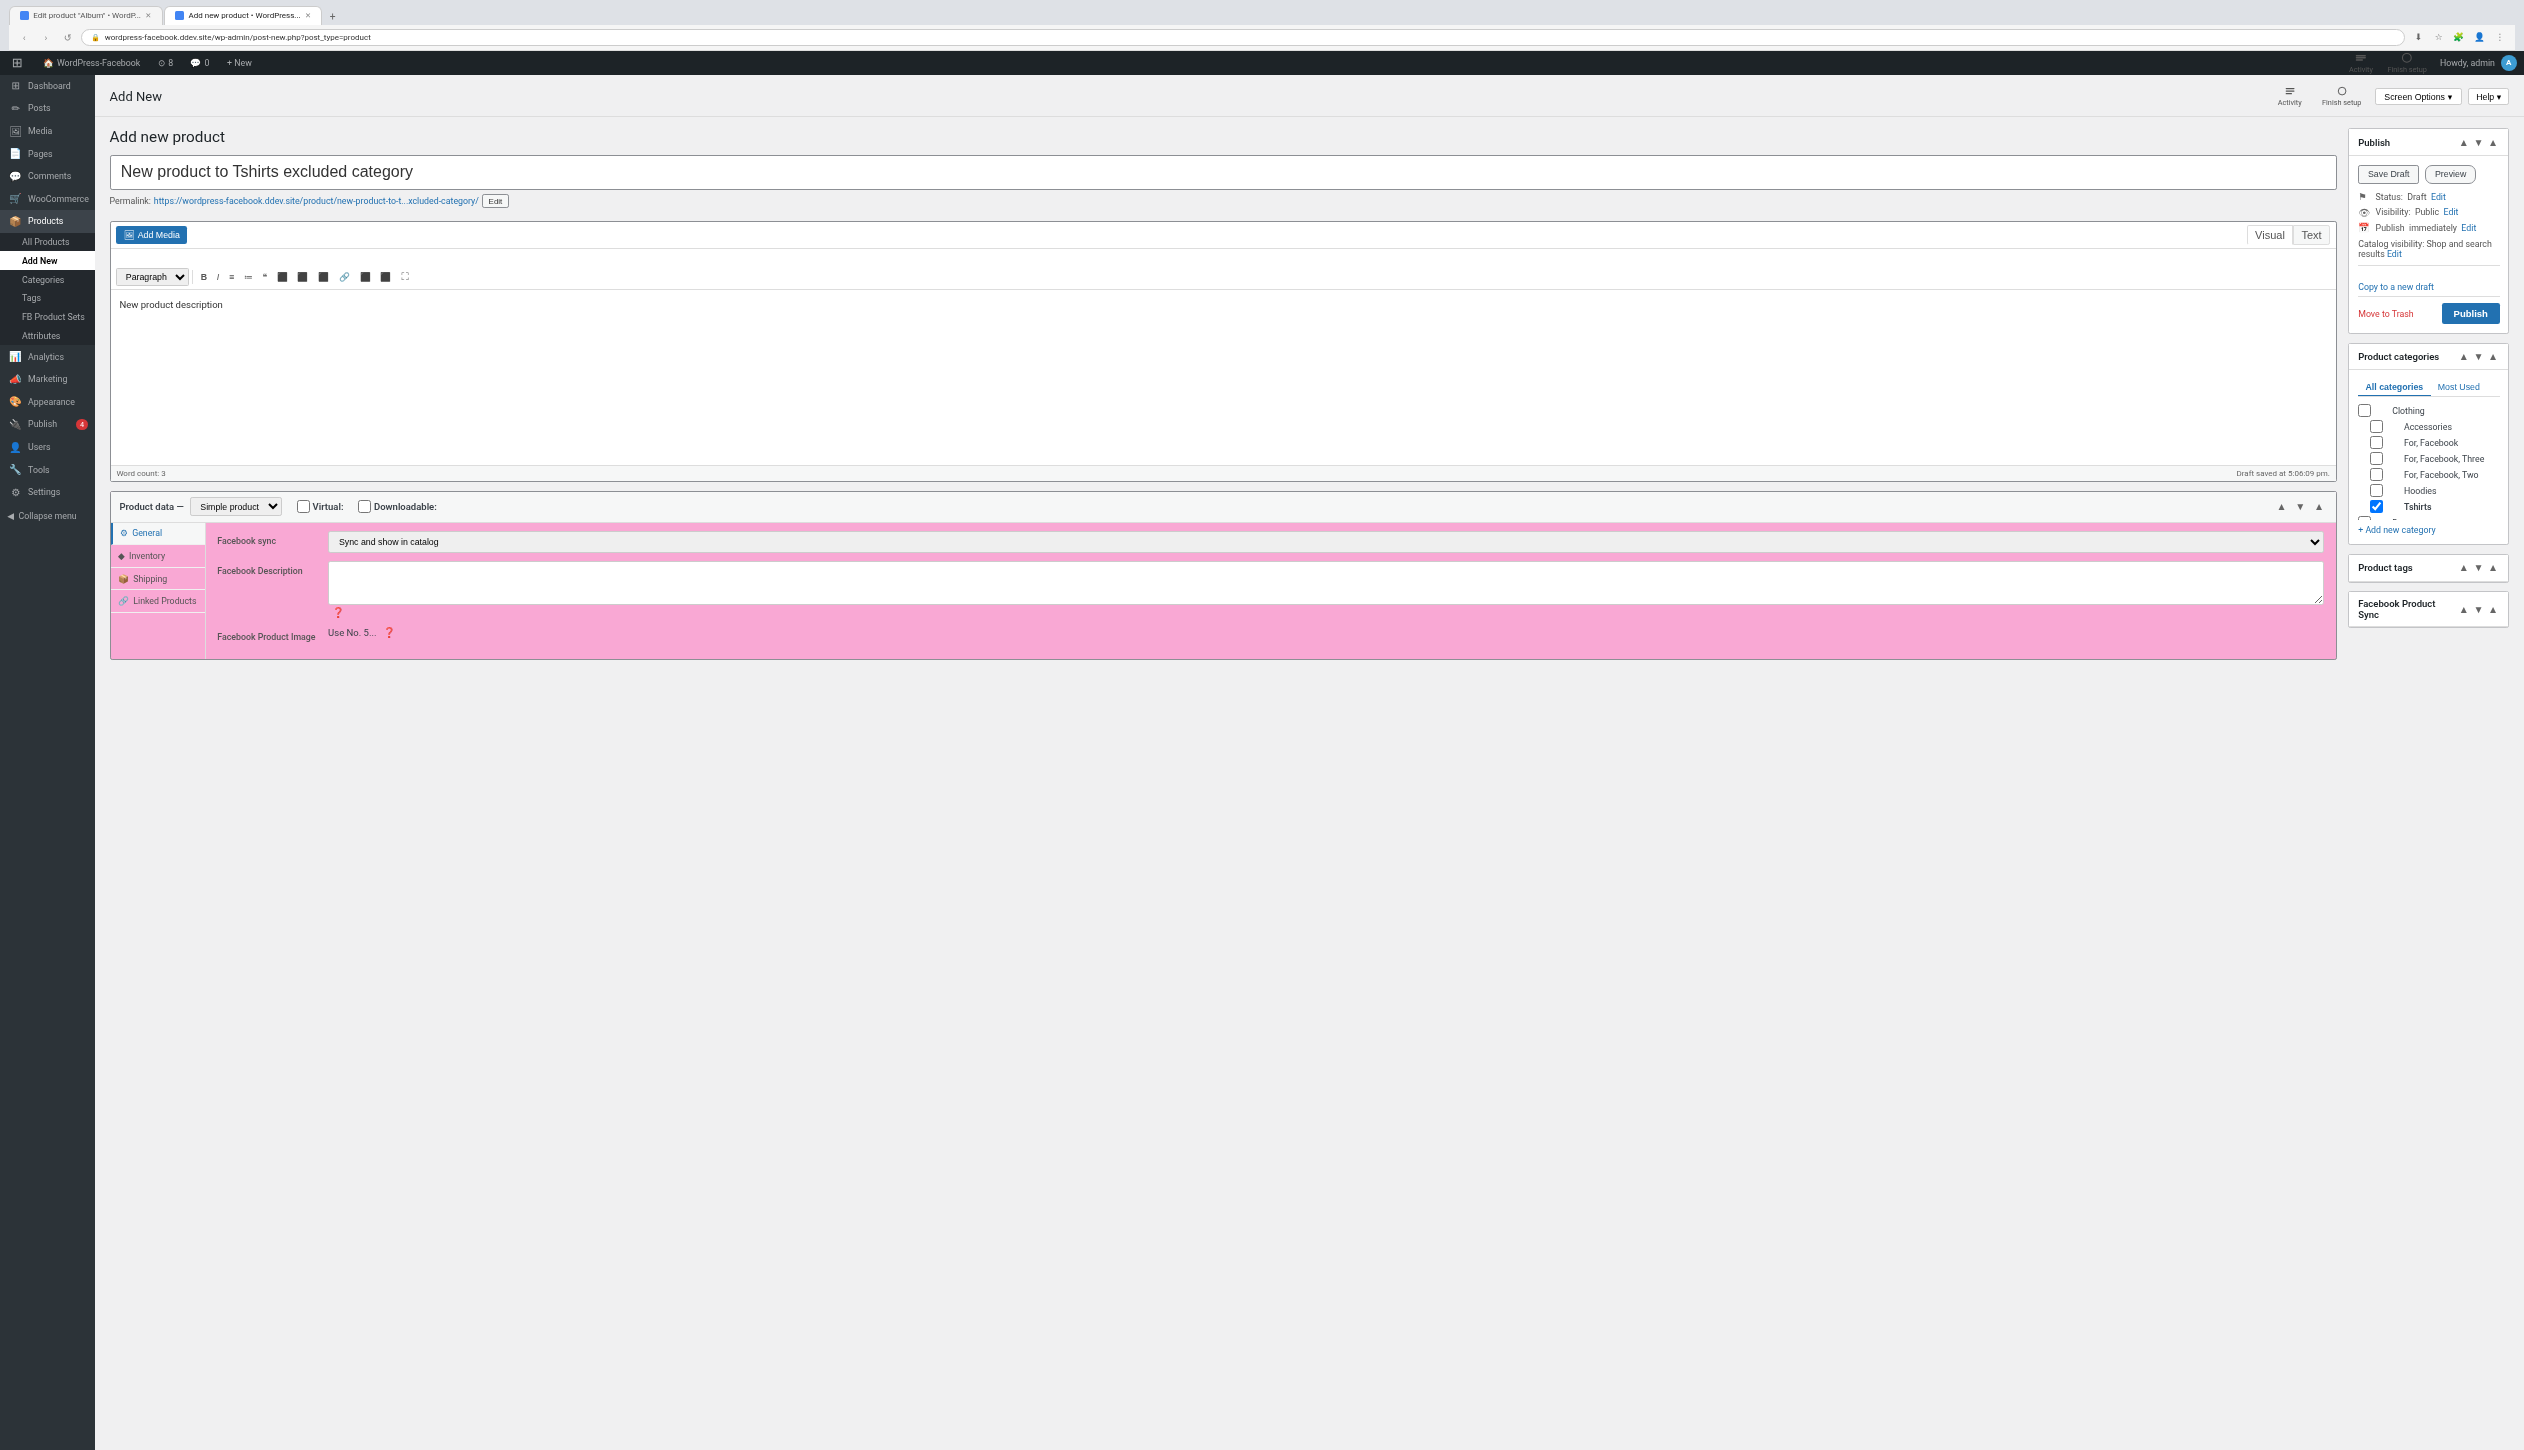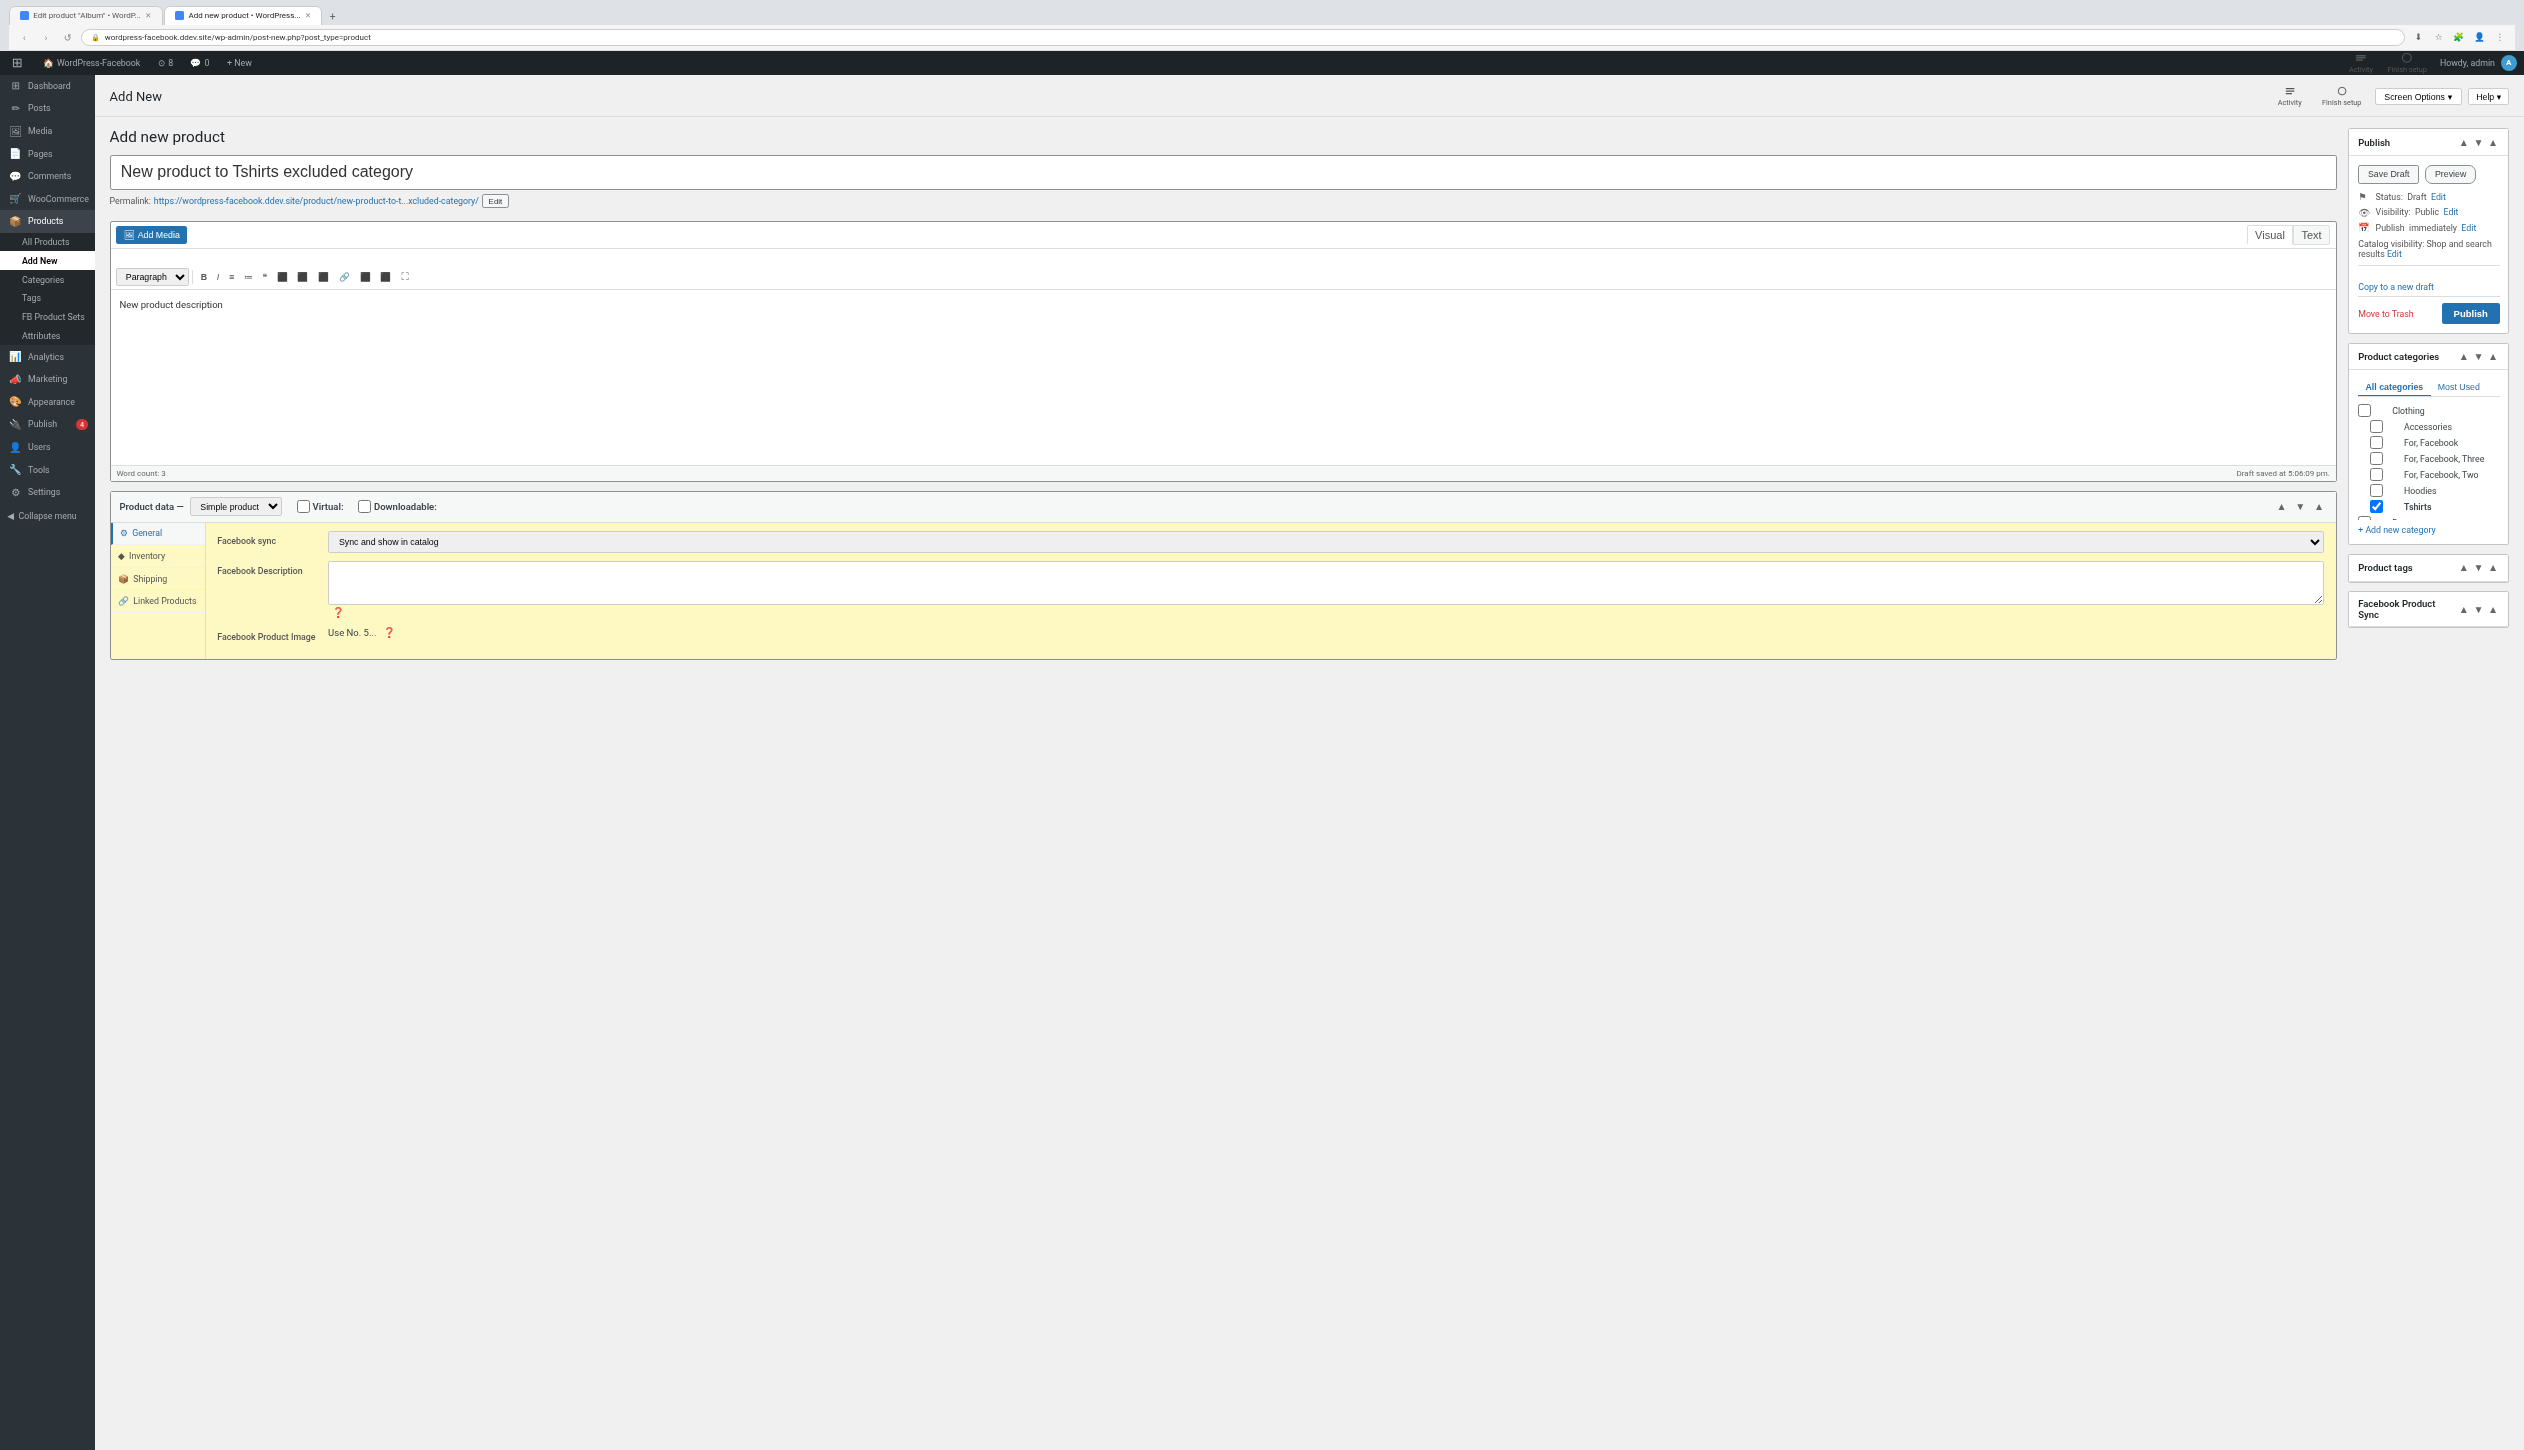--- a/index.html
+++ b/index.html
@@ -75,21 +75,21 @@
     .view-tab:last-child { border-radius: 0 2.2px 2.2px 0; }
     .view-tab.active { background: #fff; border-bottom-color: #fff; }
     .editor-toolbar { display: flex; align-items: center; padding: 2.9px 5.8px; border-bottom: 0.7px solid #ddd; gap: 1px; flex-wrap: wrap; margin-top: 16px; }
     .toolbar-btn { padding: 2.2px 4.4px; cursor: pointer; border: none; background: transparent; color: #555; border-radius: 1.5px; font-size: 8.8px; }
     .format-select { padding: 2.2px 4.4px; font-size: 8.8px; border: 0.7px solid #ccc; border-radius: 1.5px; cursor: pointer; }
     .toolbar-sep { width: 0.7px; height: 14.6px; background: #ddd; margin: 0 2.2px; }
     .editor-body { padding: 8.8px; min-height: 175px; color: #333; font-size: 9.5px; }
     .editor-footer { display: flex; justify-content: space-between; align-items: center; padding: 2.9px 5.8px; border-top: 0.7px solid #ddd; background: #f6f7f7; font-size: 8px; color: #666; }
 
     
-    .product-data-box { background: #fef9c3; border: 0.7px solid #8c8f94; border-radius: 2.2px; margin-top: 8.8px; }
+    .product-data-box { background: #f9a8d4; border: 0.7px solid #8c8f94; border-radius: 2.2px; margin-top: 8.8px; }
     .product-data-header { padding: 5.8px 8.8px; border-bottom: 0.7px solid #ddd; display: flex; align-items: center; gap: 5.8px; background: #f6f7f7; }
     .product-data-header label { font-weight: 600; font-size: 9.5px; }
     .product-type-select { padding: 2.2px 5.8px; font-size: 8.8px; border: 0.7px solid #ccc; border-radius: 2.2px; }
     .checkbox-group { display: flex; align-items: center; gap: 2.9px; font-size: 8.8px; margin-left: 8.8px; }
     .box-controls { margin-left: auto; display: flex; gap: 2.9px; }
     .box-ctrl-btn { background: none; border: none; cursor: pointer; color: #666; font-size: 10.2px; padding: 1.5px 2.9px; }
     .product-data-body { display: flex; }
     .product-data-tabs { width: 95px; border-right: 0.7px solid #ddd; }
     .product-tab { padding: 5.8px 7.3px; font-size: 8.8px; cursor: pointer; color: #555; display: flex; align-items: center; gap: 4.4px; border-bottom: 0.7px solid #f0f0f0; }
     .product-tab.active { background: #f6f7f7; border-left: 2.2px solid #2271b1; color: #2271b1; }

